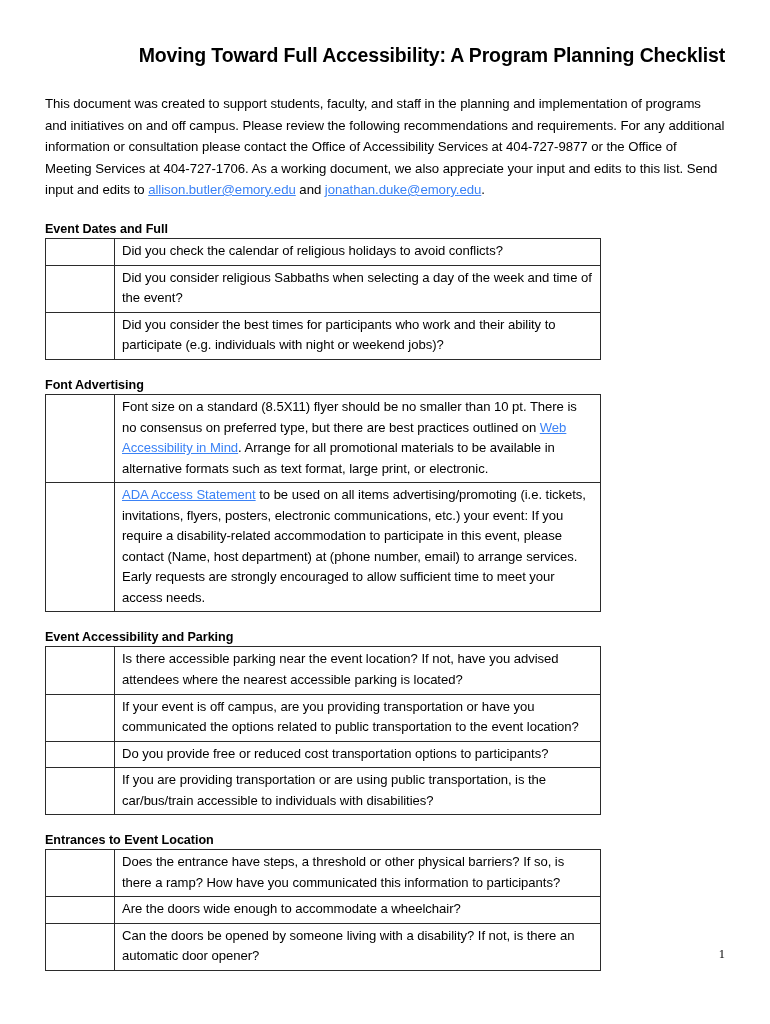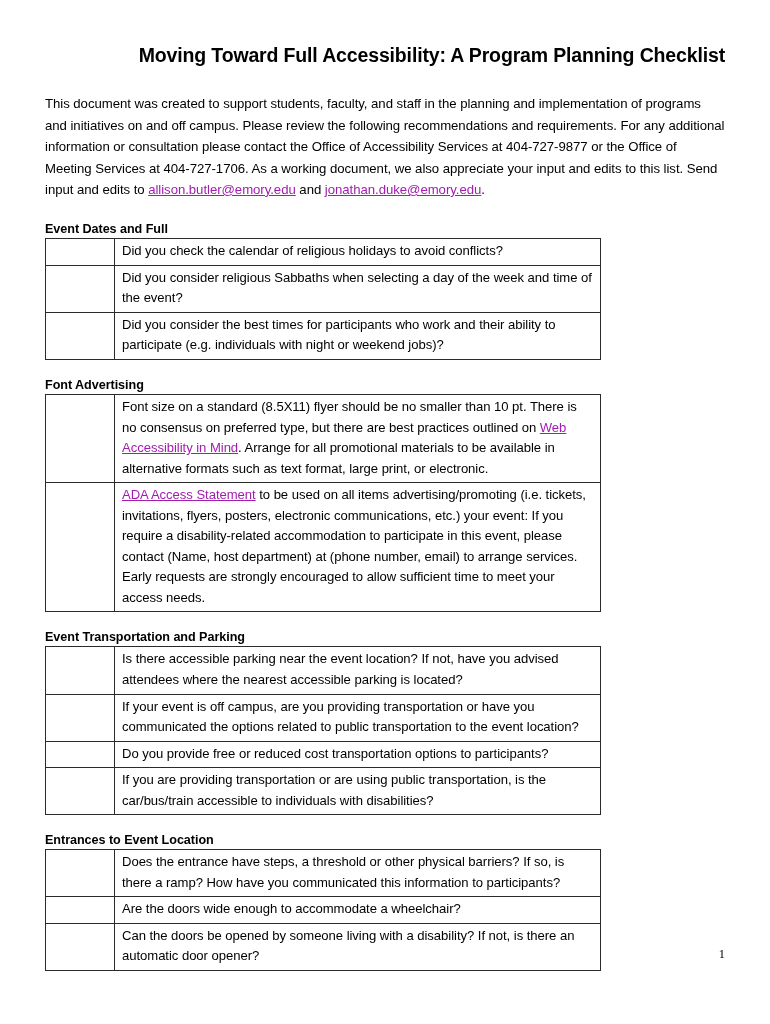--- a/index.html
+++ b/index.html
@@ -32,21 +32,21 @@
     line-height: 1.2;
   }
   .intro {
     font-size: 13.2px;
     line-height: 1.62;
     margin: 0 0 22px 0;
     text-align: left;
     letter-spacing: -0.05px;
   }
   .lnk {
-    color: #a21caf;
+    color: #3b82f6;
     text-decoration: underline;
   }
   .section {
     margin-bottom: 18px;
   }
   .section-heading {
     font-size: 12.6px;
     font-weight: bold;
     margin: 0 0 2px 0;
     letter-spacing: -0.05px;
@@ -119,21 +119,21 @@
         </tr>
         <tr>
           <td class="check-cell"></td>
           <td class="text-cell"><span></span><a class="lnk" href="#">ADA Access Statement</a><span> to be used on all items advertising/promoting (i.e. tickets, invitations, flyers, posters, electronic communications, etc.) your event: If you require a disability-related accommodation to participate in this event, please contact (Name, host department) at (phone number, email) to arrange services.  Early requests are strongly encouraged to allow sufficient time to meet your access needs.</span></td>
         </tr>
       </tbody>
     </table>
   </div>
 
   <div class="section">
-    <div class="section-heading">Event Transportation and Parking</div>
+    <div class="section-heading">Event Accessibility and Parking</div>
     <table class="checklist">
       <tbody>
         <tr>
           <td class="check-cell"></td>
           <td class="text-cell">Is there accessible parking near the event location?  If not, have you advised attendees where the nearest accessible parking is located?</td>
         </tr>
         <tr>
           <td class="check-cell"></td>
           <td class="text-cell">If your event is off campus, are you providing transportation or have you communicated the options related to public transportation to the event location?</td>
         </tr>

